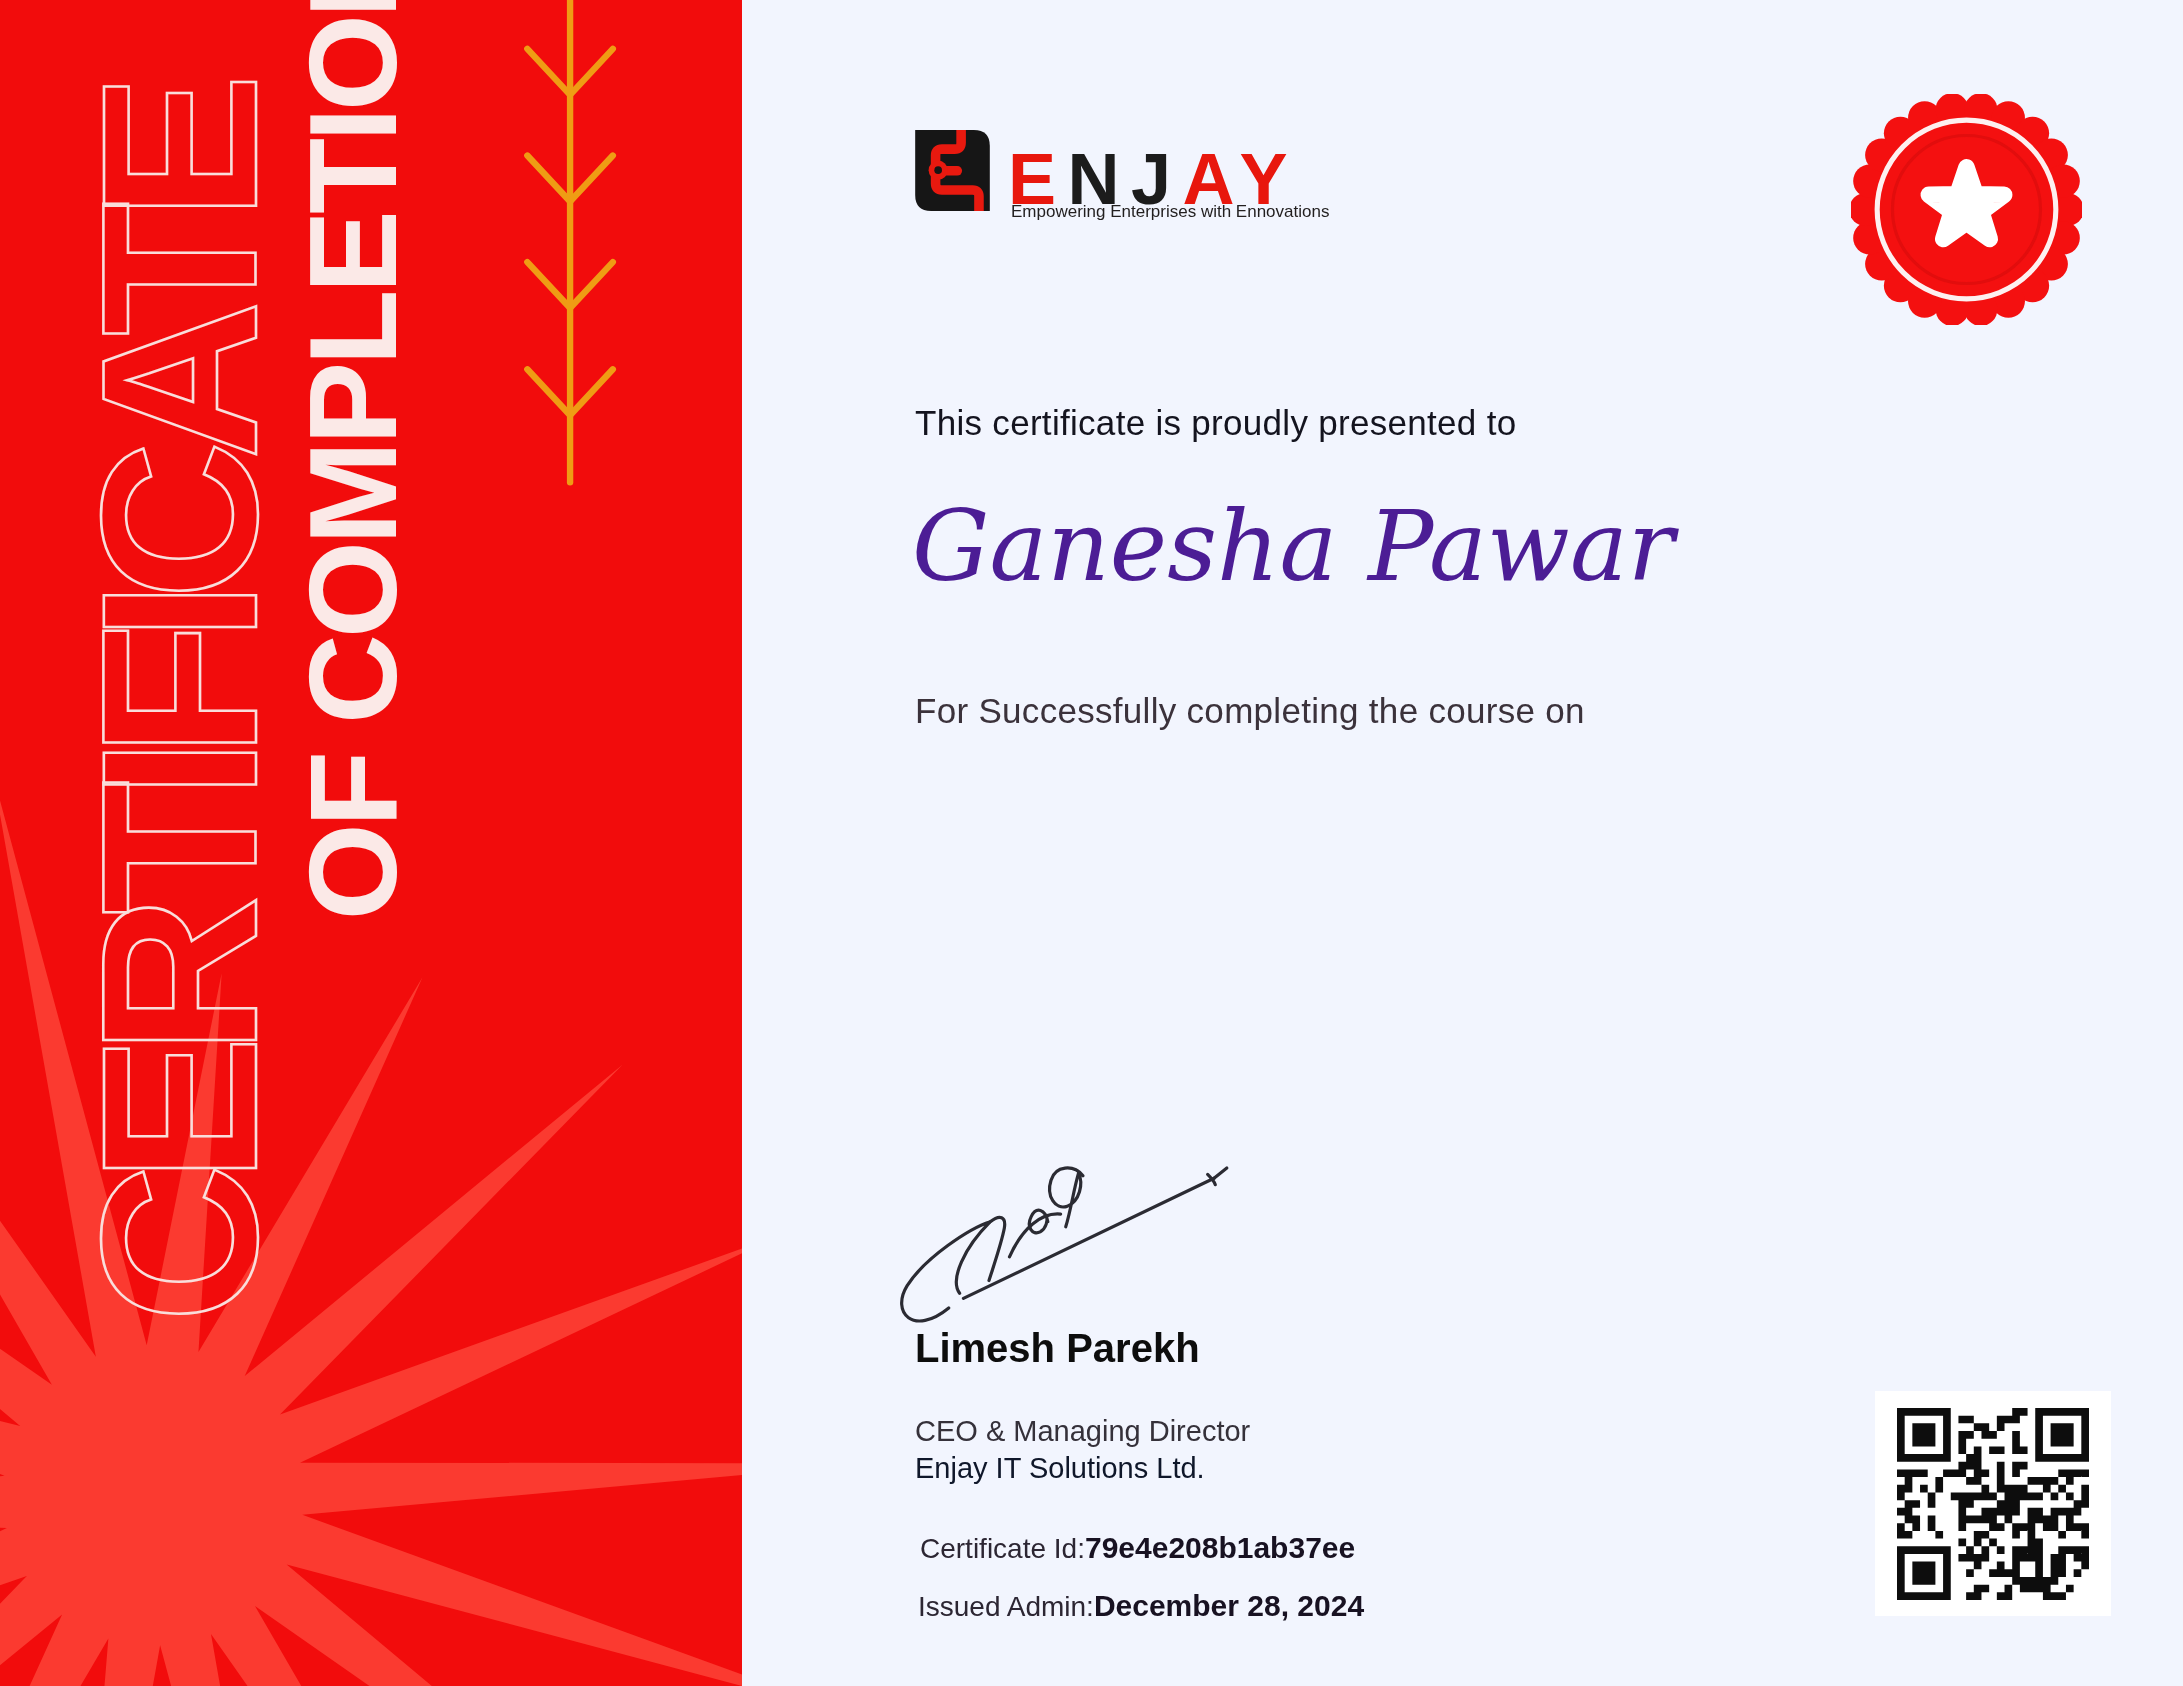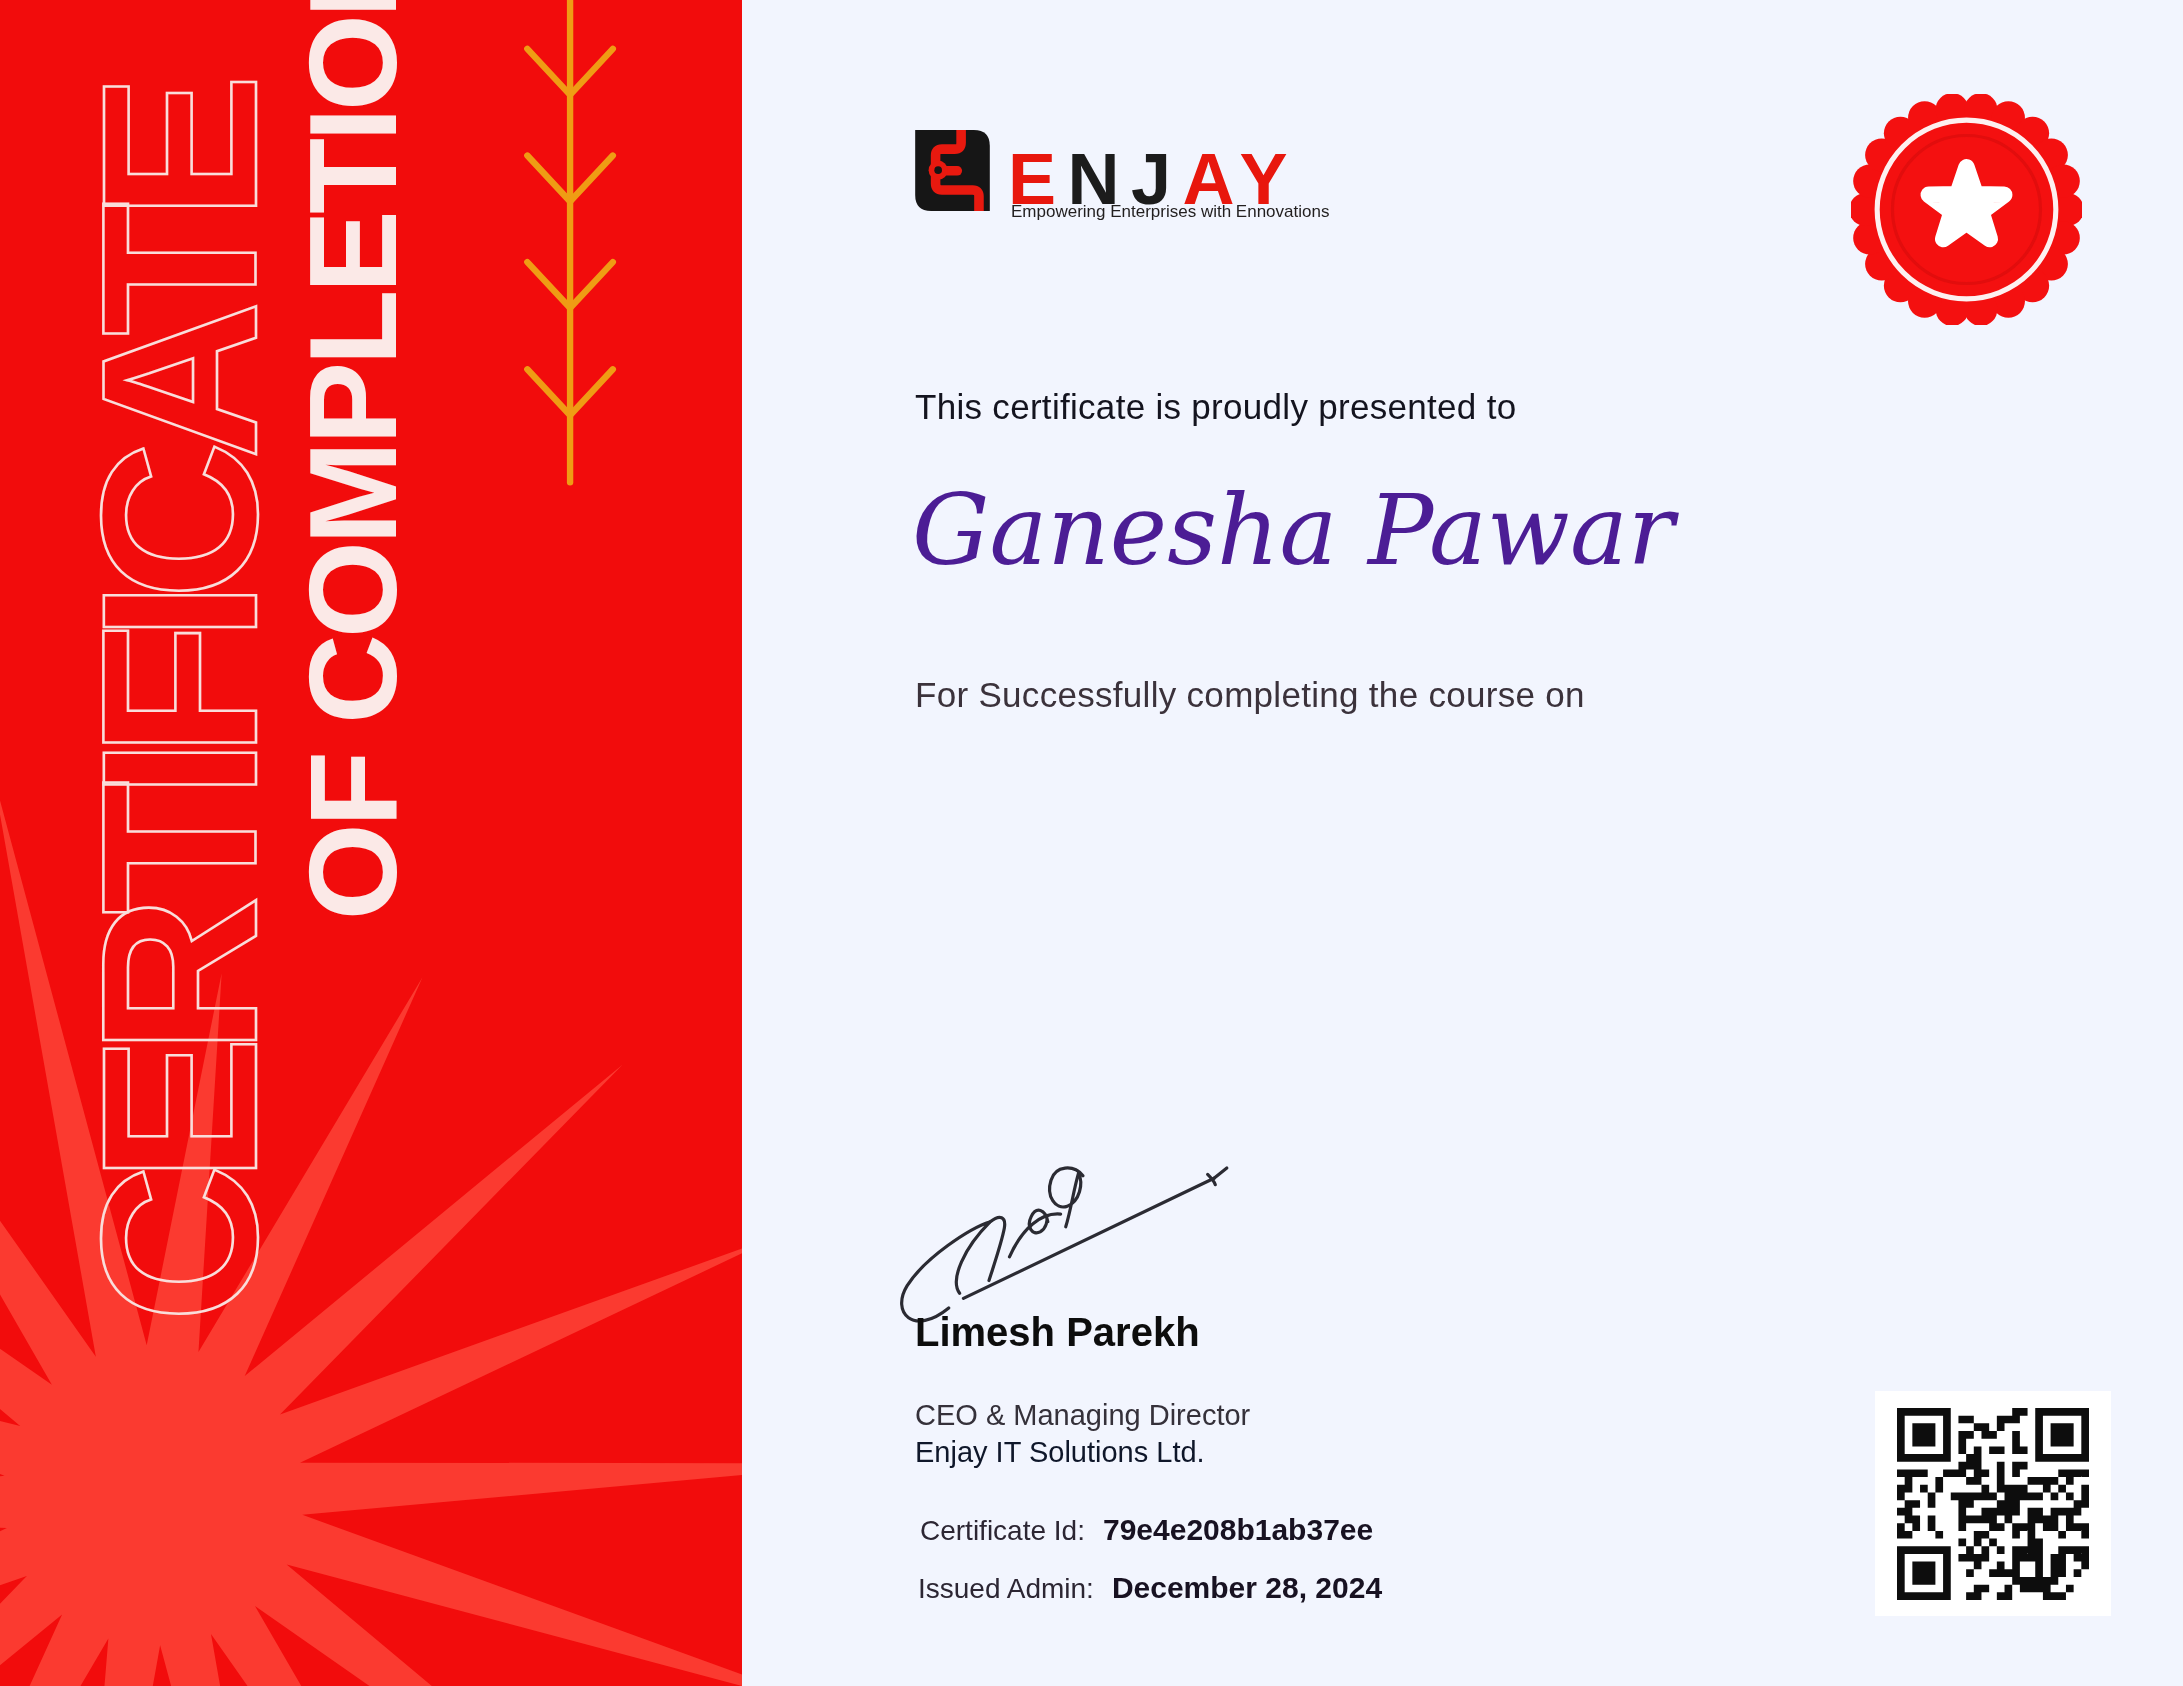--- a/index.html
+++ b/index.html
@@ -15,36 +15,36 @@
   .logo-icon{position:absolute;left:0;top:0;}
   .brand{position:absolute;left:93px;top:7.7px;font-size:72px;font-weight:800;letter-spacing:11.5px;white-space:nowrap;}
   .brand .lt-red{color:#e8170d;}
   .brand .lt-dark{color:#1c1c1c;}
   .tagline{position:absolute;left:96px;top:72px;font-size:17px;font-weight:500;color:#221f1f;white-space:nowrap;}
 
   
   .badge{position:absolute;left:1851px;top:94px;}
 
   
-  .txt{position:absolute;white-space:nowrap;}
+  .txt{position:absolute;white-space:nowrap;margin-top:16px;}
   .intro{left:915px;top:387px;font-size:35px;font-weight:500;color:#14141f;letter-spacing:0.3px;}
   .name{left:912px;top:474px;font-size:97px;font-style:italic;color:#4c1d95;
         font-family:"DejaVu Serif",serif;}
   .reason{left:915px;top:675px;font-size:35px;font-weight:500;color:#3b323b;letter-spacing:0.3px;}
   .course{position:absolute;left:911px;top:764px;width:997px;font-size:73px;line-height:1.58;
           color:#232228;letter-spacing:0.6px;white-space:normal;}
 
   
   .signature{position:absolute;left:888px;top:1145px;}
   .sig-name{left:915px;top:1310px;font-size:40px;font-weight:700;color:#0d0d0d;}
   .sig-role{left:915px;top:1399px;font-size:29px;color:#35313a;}
   .sig-company{left:915px;top:1436px;font-size:29px;color:#0f172a;}
 
   
-  .meta-row{position:absolute;display:flex;gap:18px;align-items:baseline;}
+  .meta-row{position:absolute;display:flex;align-items:baseline;margin-top:18px;}
   .meta-id{left:920px;top:1513px;}
   .meta-date{left:918px;top:1571px;}
   .meta-label{font-size:28px;color:#2c2633;}
   .meta-value{font-size:30px;font-weight:700;color:#181222;}
 
   
   .qr-card{position:absolute;left:1875px;top:1391px;width:236px;height:225px;background:#ffffff;}
   .qr-card svg{position:absolute;left:22.4px;top:16.6px;}
 </style>
 </head>

